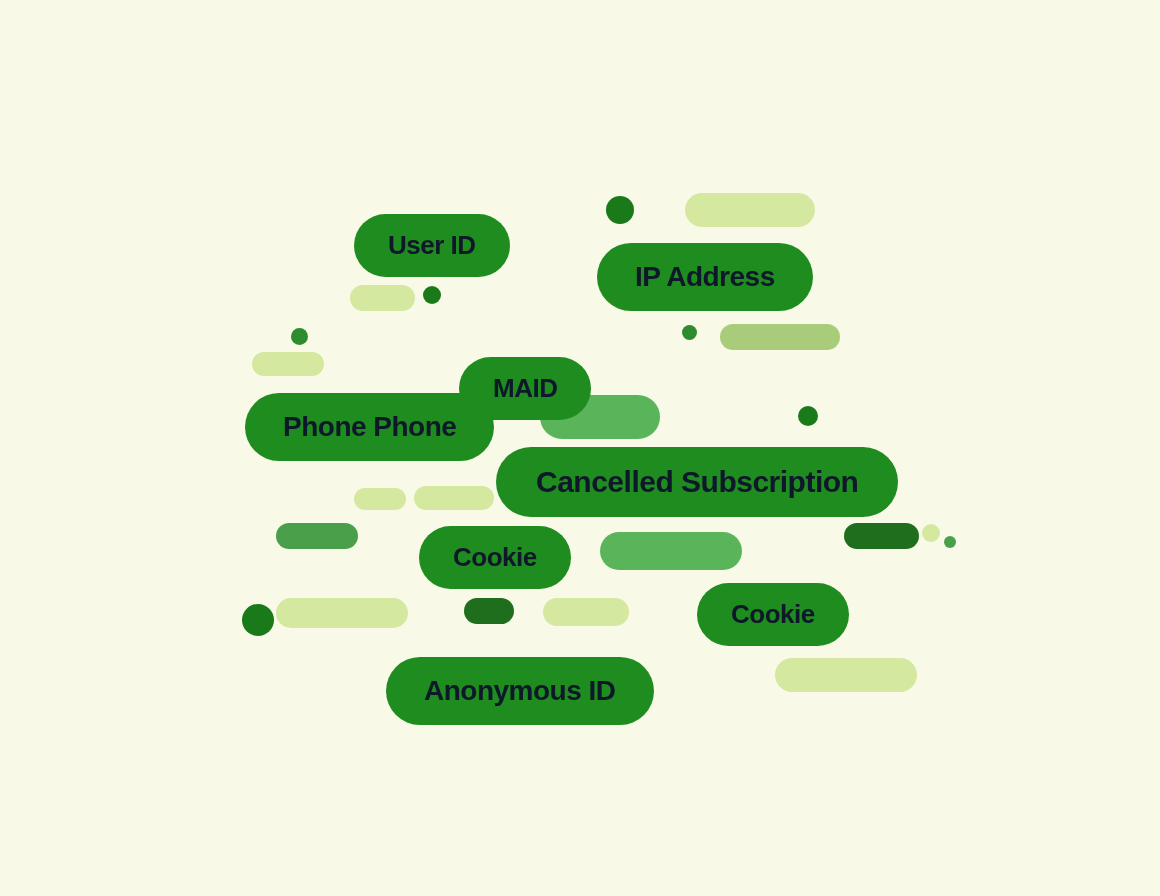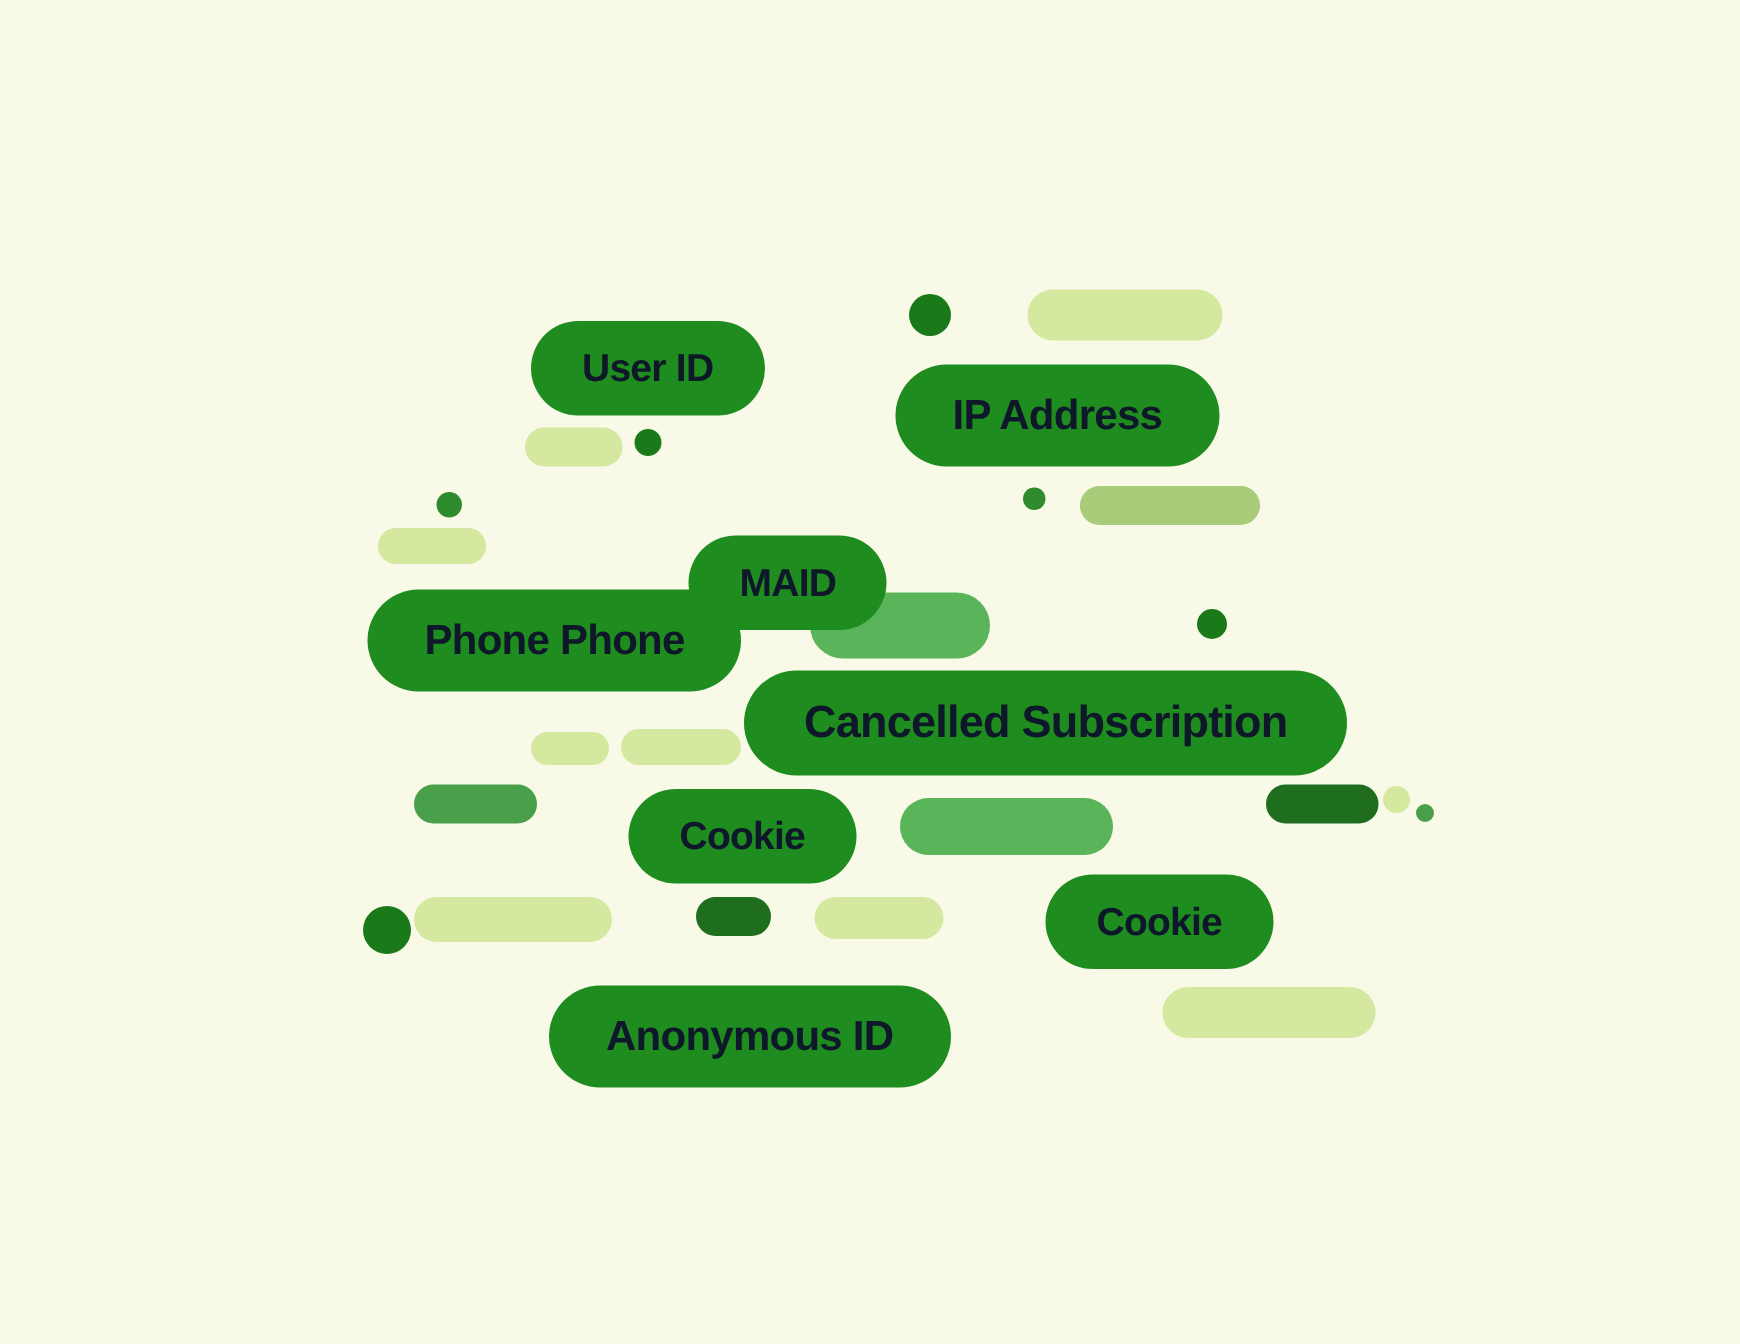--- a/index.html
+++ b/index.html
@@ -106,15 +106,15 @@
 </div>
 
 <div class="pill-label pill-label-medium" style="left:419px; top:526px;">
   <span>Cookie</span>
 </div>
 
 <div class="pill-label pill-label-medium" style="left:697px; top:583px;align-items:flex-end;">
   <span>Cookie</span>
 </div>
 
-<div class="pill-label pill-label-large" style="left:366px; top:657px;">
+<div class="pill-label pill-label-large" style="left:386px; top:657px;">
   <span>Anonymous ID</span>
 </div>
 
 </body></html>

